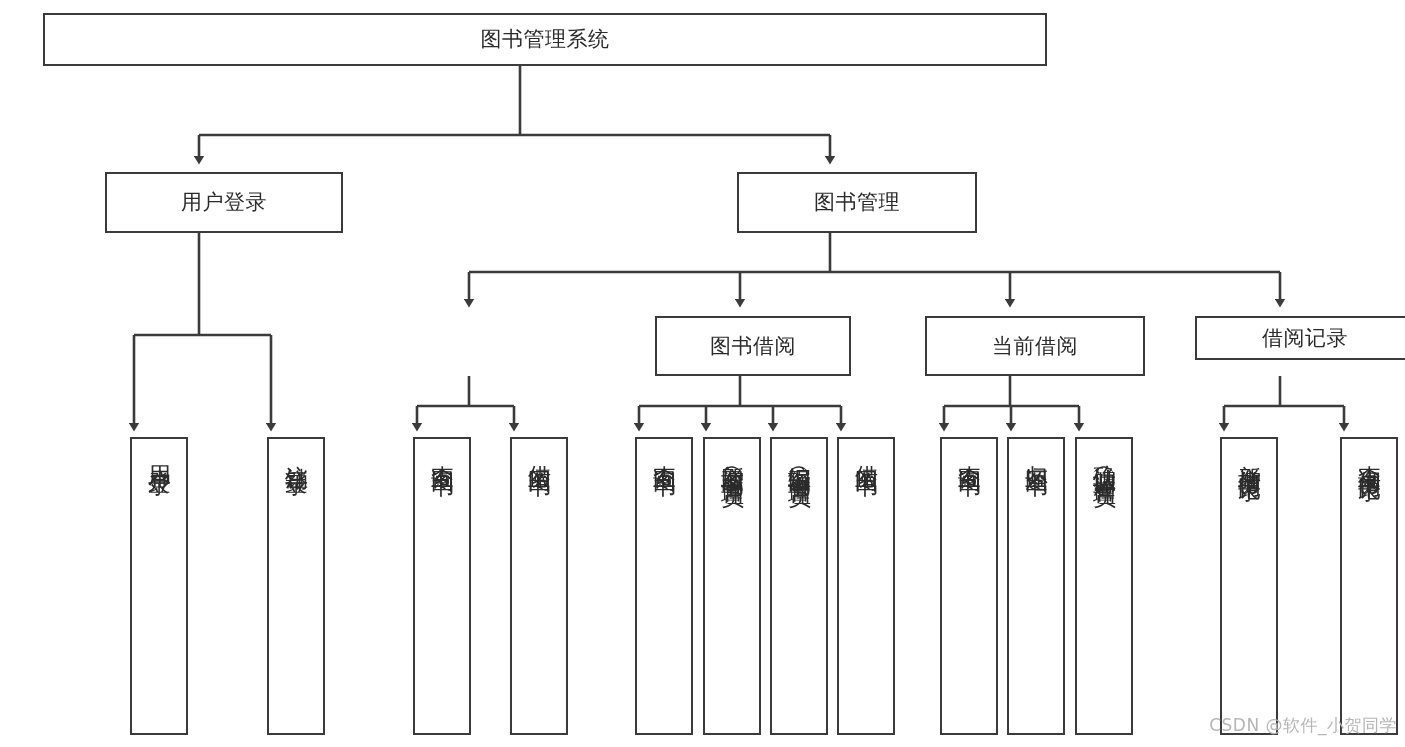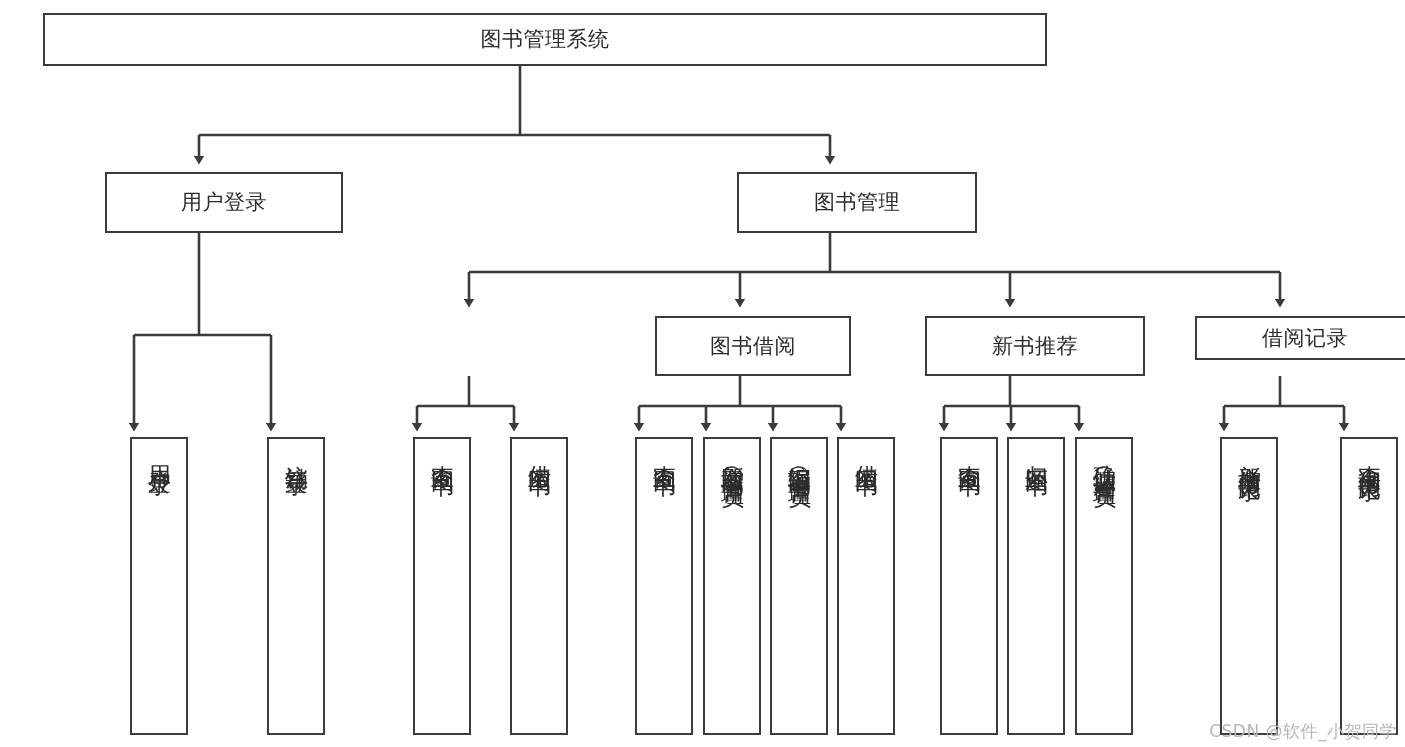--- a/index.html
+++ b/index.html
@@ -61,21 +61,21 @@
     text-orientation: upright;
     font-size: 23px;
     line-height: 1.12;
     letter-spacing: 3px;
     white-space: nowrap;
     margin-top: 4px;
   }
   #watermark {
     position: absolute;
     right: 8px;
-    bottom: 4px;
+    bottom: 10px;
     font-size: 17px;
     color: #b6b6b6;
     letter-spacing: 0.5px;
     z-index: 5;
     white-space: nowrap;
   }
 </style>
 </head>
 <body>
 
@@ -139,21 +139,21 @@
     <span class="node-label">用户登录</span>
   </div>
   <div class="node horizontal" style="left:712px; top:172px; width:240px; height:61px;">
     <span class="node-label">图书管理</span>
   </div>
 
   <div class="node horizontal" style="left:630px; top:316px; width:196px; height:60px;">
     <span class="node-label">图书借阅</span>
   </div>
   <div class="node horizontal" style="left:900px; top:316px; width:220px; height:60px;">
-    <span class="node-label">新书推荐</span>
+    <span class="node-label">当前借阅</span>
   </div>
   <div class="node horizontal" style="left:1170px; top:316px; width:220px; height:44px;">
     <span class="node-label">借阅记录</span>
   </div>
 
   <div class="node vertical" style="left:105px; top:437px; width:58px; height:298px;">
     <span class="node-label">用户登录</span>
   </div>
   <div class="node vertical" style="left:242px; top:437px; width:58px; height:298px;">
     <span class="node-label">注销登录</span>

